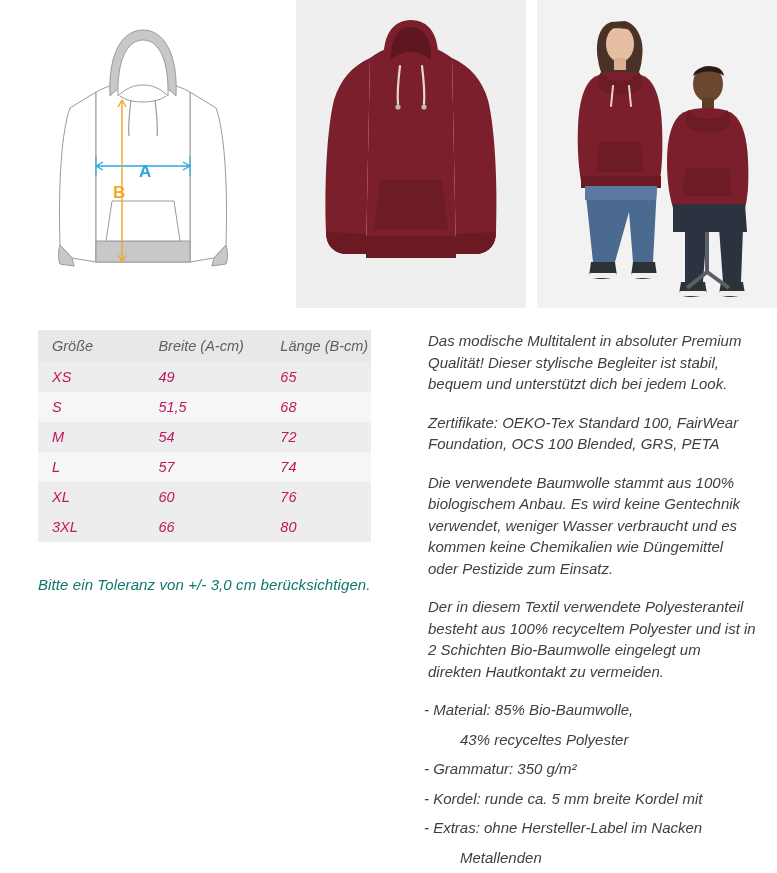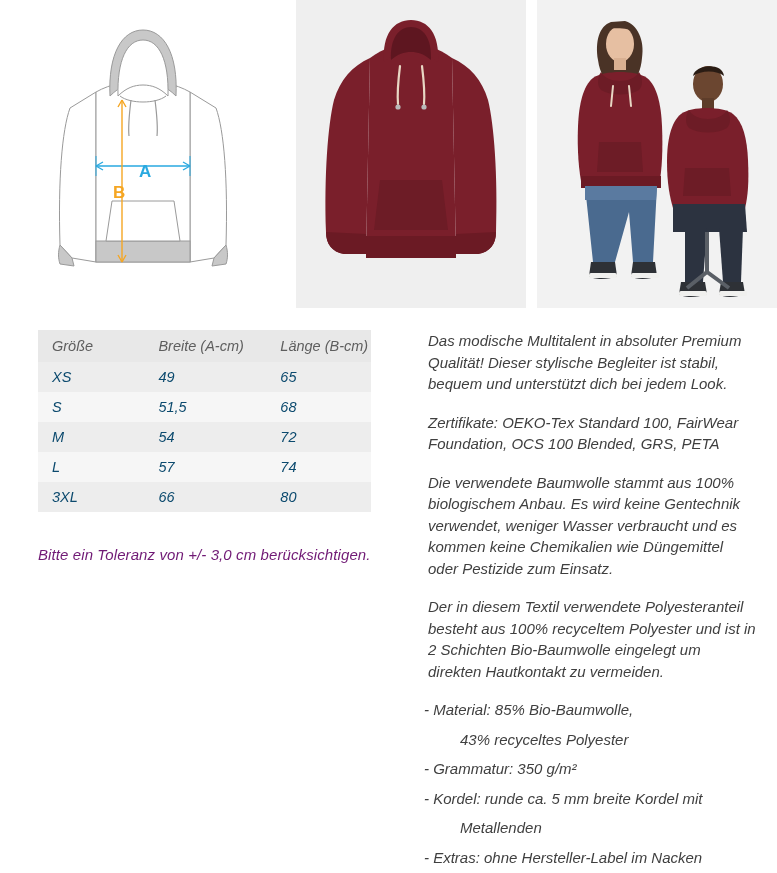--- a/index.html
+++ b/index.html
@@ -82,35 +82,35 @@
     font-weight: normal;
     text-align: left;
     padding: 8px 0 8px 14px;
     background: #e8e8e8;
     color: #5e5e5e;
     font-size: 14.5px;
   }
   table.size-table td {
     padding: 7px 0 7px 14px;
     font-size: 14.5px;
-    color: #0c4a6e;
+    color: #be185d;
   }
   table.size-table th:nth-child(1),
   table.size-table td:nth-child(1) { width: 105px; }
   table.size-table th:nth-child(2),
   table.size-table td:nth-child(2) { width: 125px; }
   table.size-table th:nth-child(3),
   table.size-table td:nth-child(3) { width: 103px; }
   table.size-table tr.odd td { background: #ededed; }
   table.size-table tr.even td { background: #f6f6f6; }
 
   .tolerance {
     margin-top: 34px;
     font-size: 15px;
-    color: #701a75;
+    color: #0f766e;
     letter-spacing: 0.1px;
   }
 
   
   .desc p {
     margin: 0 0 17px 12px;
     font-size: 15px;
     line-height: 21.5px;
     color: #3f3f3f;
   }
@@ -297,20 +297,25 @@
           <td>M</td>
           <td>54</td>
           <td>72</td>
         </tr>
         <tr class="even">
           <td>L</td>
           <td>57</td>
           <td>74</td>
         </tr>
         <tr class="odd">
+          <td>XL</td>
+          <td>60</td>
+          <td>76</td>
+        </tr>
+        <tr class="odd">
           <td>3XL</td>
           <td>66</td>
           <td>80</td>
         </tr>
       </tbody>
     </table>
 
     <div class="tolerance">Bitte ein Toleranz von +/- 3,0 cm berücksichtigen.</div>
   </div>
 
@@ -320,20 +325,20 @@
     <p>Die verwendete Baumwolle stammt aus 100% biologischem Anbau. Es wird keine Gentechnik verwendet, weniger Wasser verbraucht und es kommen keine Chemikalien wie Düngemittel oder Pestizide zum Einsatz.</p>
     <p>Der in diesem Textil verwendete Polyesteranteil besteht aus 100% recyceltem Polyester und ist in 2 Schichten Bio-Baumwolle eingelegt um direkten Hautkontakt zu vermeiden.</p>
 
     <div>
       <p class="list-line">- Material: 85% Bio-Baumwolle,</p>
       <p class="list-line">
         <span class="indent">43% recyceltes Polyester</span>
       </p>
       <p class="list-line">- Grammatur: 350 g/m²</p>
       <p class="list-line">- Kordel: runde ca. 5 mm breite Kordel mit</p>
+      <p class="list-line">- Extras: ohne Hersteller-Label im Nacken</p>
       <p class="list-line">
         <span class="indent">Metallenden</span>
       </p>
-      <p class="list-line">- Extras: ohne Hersteller-Label im Nacken</p>
       <p class="list-line">- Größen:  XS, M, L, XL, XXL, 3XL</p>
     </div>
   </div>
 </div>
 
 </body></html>

